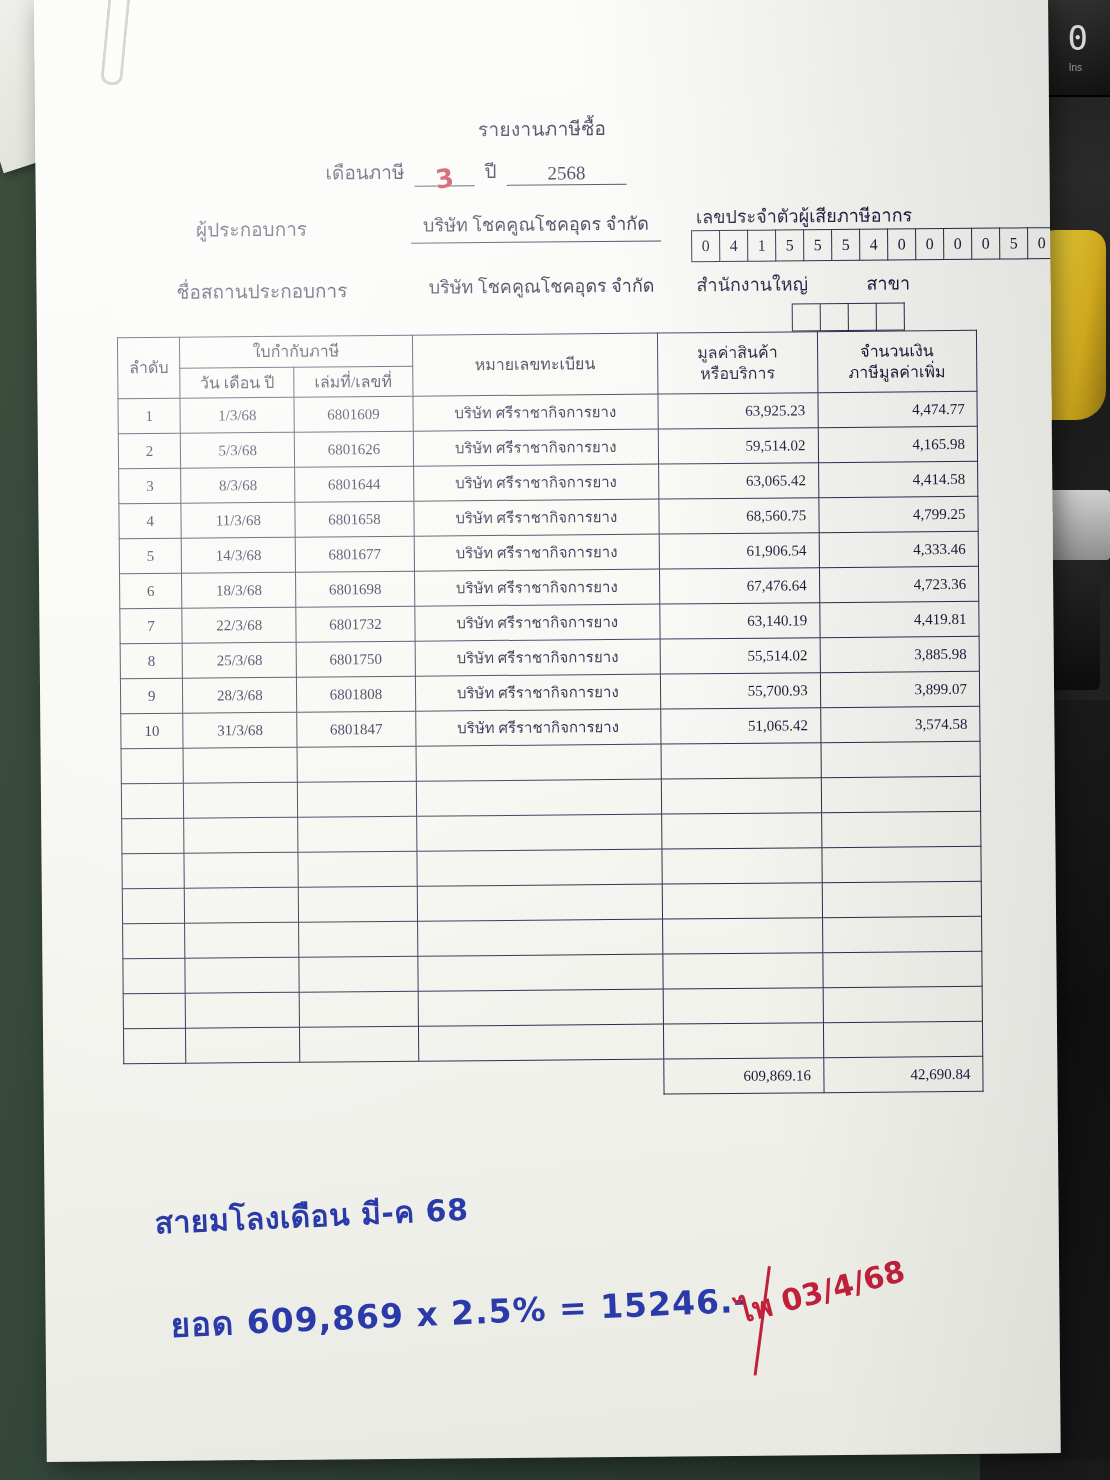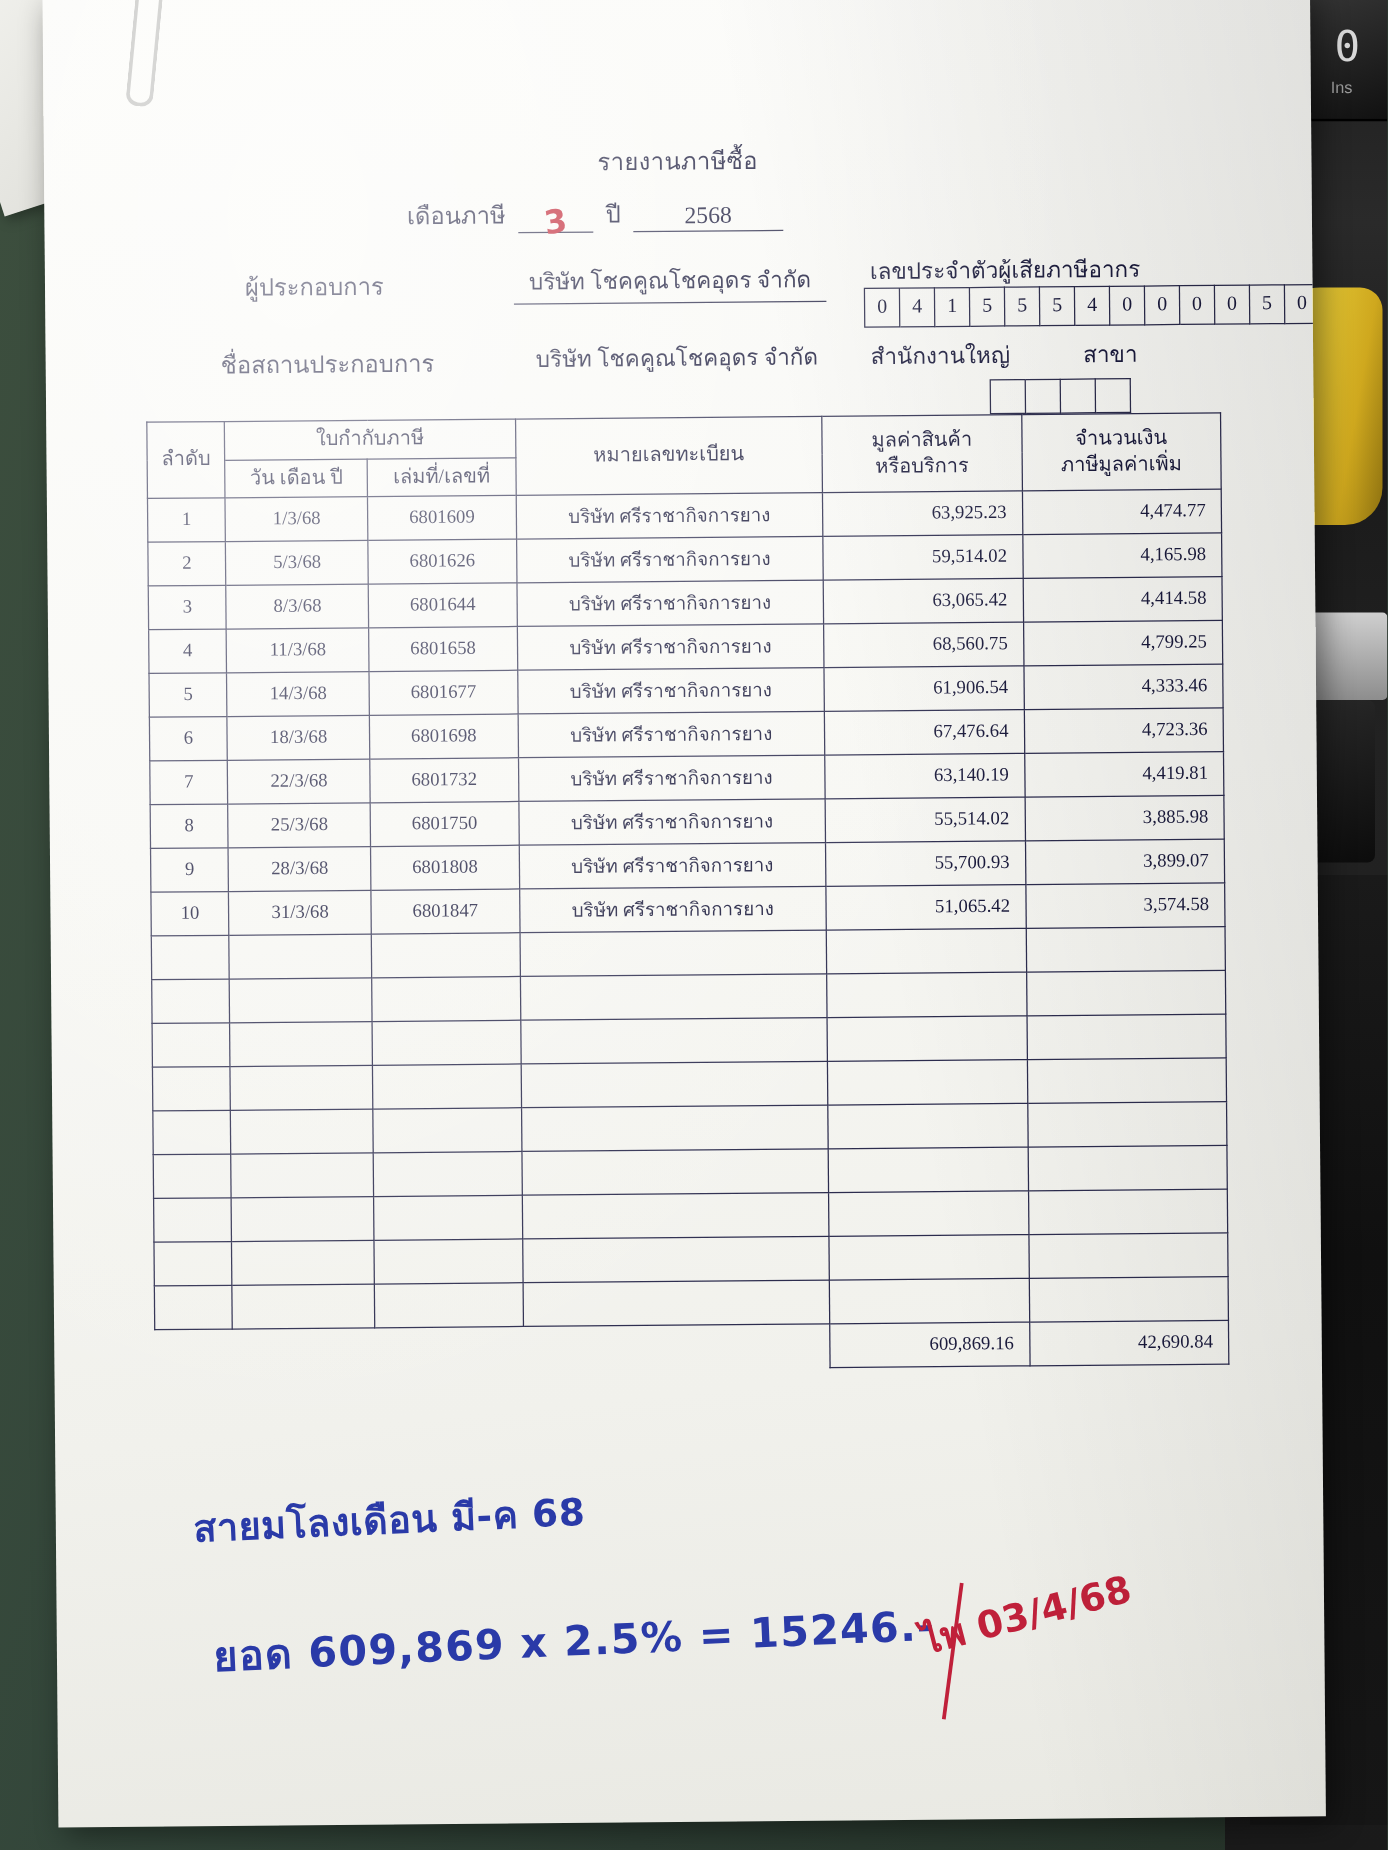--- a/index.html
+++ b/index.html
@@ -40,21 +40,21 @@
   .calc .digit {
     position: absolute;
     right: 22px; top: 18px;
     font-size: 34px;
     color: #d8d8d8;
     font-family: "DejaVu Sans Mono", monospace;
   }
   .calc .ins {
     position: absolute;
     right: 28px; top: 62px;
-    font-size: 13px;
+    font-size: 10px;
     color: #9a9a9a;
     margin-left: 28px;
   }
   .yellow-obj {
     position: absolute;
     right: 4px; top: 230px;
     width: 90px; height: 190px;
     background: linear-gradient(100deg,#f2e14a,#cfa81e 70%,#8c7010);
     border-radius: 40px 18px 30px 26px;
     filter: blur(0.4px);

